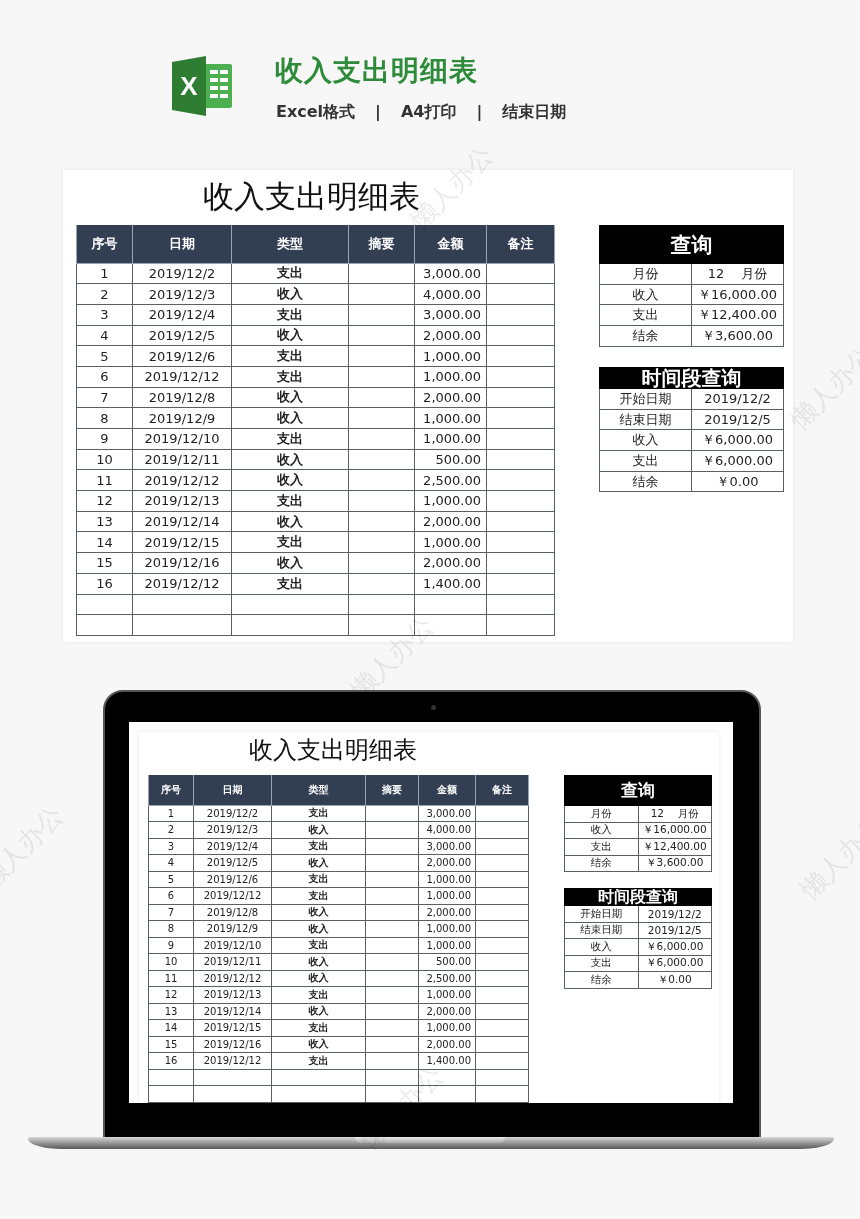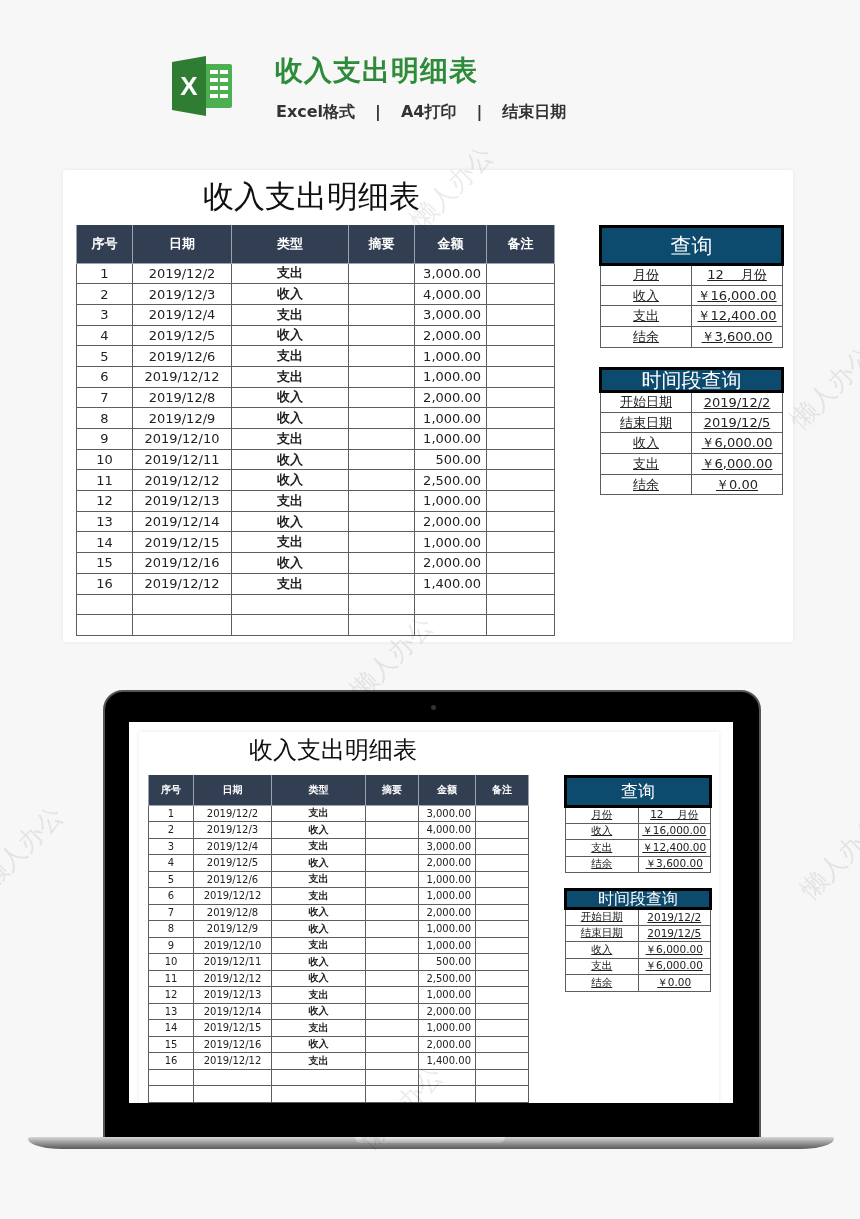--- a/index.html
+++ b/index.html
@@ -18,22 +18,22 @@
   .sheet-title { position: absolute; font-weight: normal; color: #111; white-space: nowrap; }
 
   table.main { position: absolute; border-collapse: collapse; table-layout: fixed; padding-left: 44px; }
   table.main th { background: #323e52; color: #fff; font-weight: bold; border: 1px solid #9aa3b0; border-top: none; }
   table.main td { border: 1px solid #5a5f66; text-align: center; color: #222; background: #fff; white-space: nowrap; }
   table.main td.amt { text-align: right; margin-top: 14px; }
   .t-out { color: #c0202a; font-weight: bold; }
   .t-in { color: #2aa6cf; font-weight: bold; }
 
   table.q { position: absolute; border-collapse: collapse; table-layout: fixed; }
-  table.q th { background: #0c4a6e; color: #fff; font-weight: normal; border: 3px solid #000000; }
-  table.q td { border: 1px solid #5a5f66; text-align: center; background: #fff; color: #222; white-space: nowrap; text-decoration: underline; }
+  table.q th { background: #000000; color: #fff; font-weight: bold; border: 1px solid #000000; }
+  table.q td { border: 1px solid #5a5f66; text-align: center; background: #fff; color: #222; white-space: nowrap; }
 
   
   .sheet-top .sheet-title { left: 140px; top: 6px; font-size: 31px; }
   .sheet-top table.main { left: 13px; top: 55px; width: 478px; font-size: 13px; }
   .sheet-top table.main th { height: 38px; font-size: 13px; }
   .sheet-top table.main td { height: 20.7px; }
   .sheet-top table.main td.amt { padding-right: 5px; }
   .sheet-top table.q1 { left: 536px; top: 55px; width: 185px; font-size: 13px; }
   .sheet-top table.q1 th { height: 38px; font-size: 21px; }
   .sheet-top table.q1 td { height: 20.7px; }

